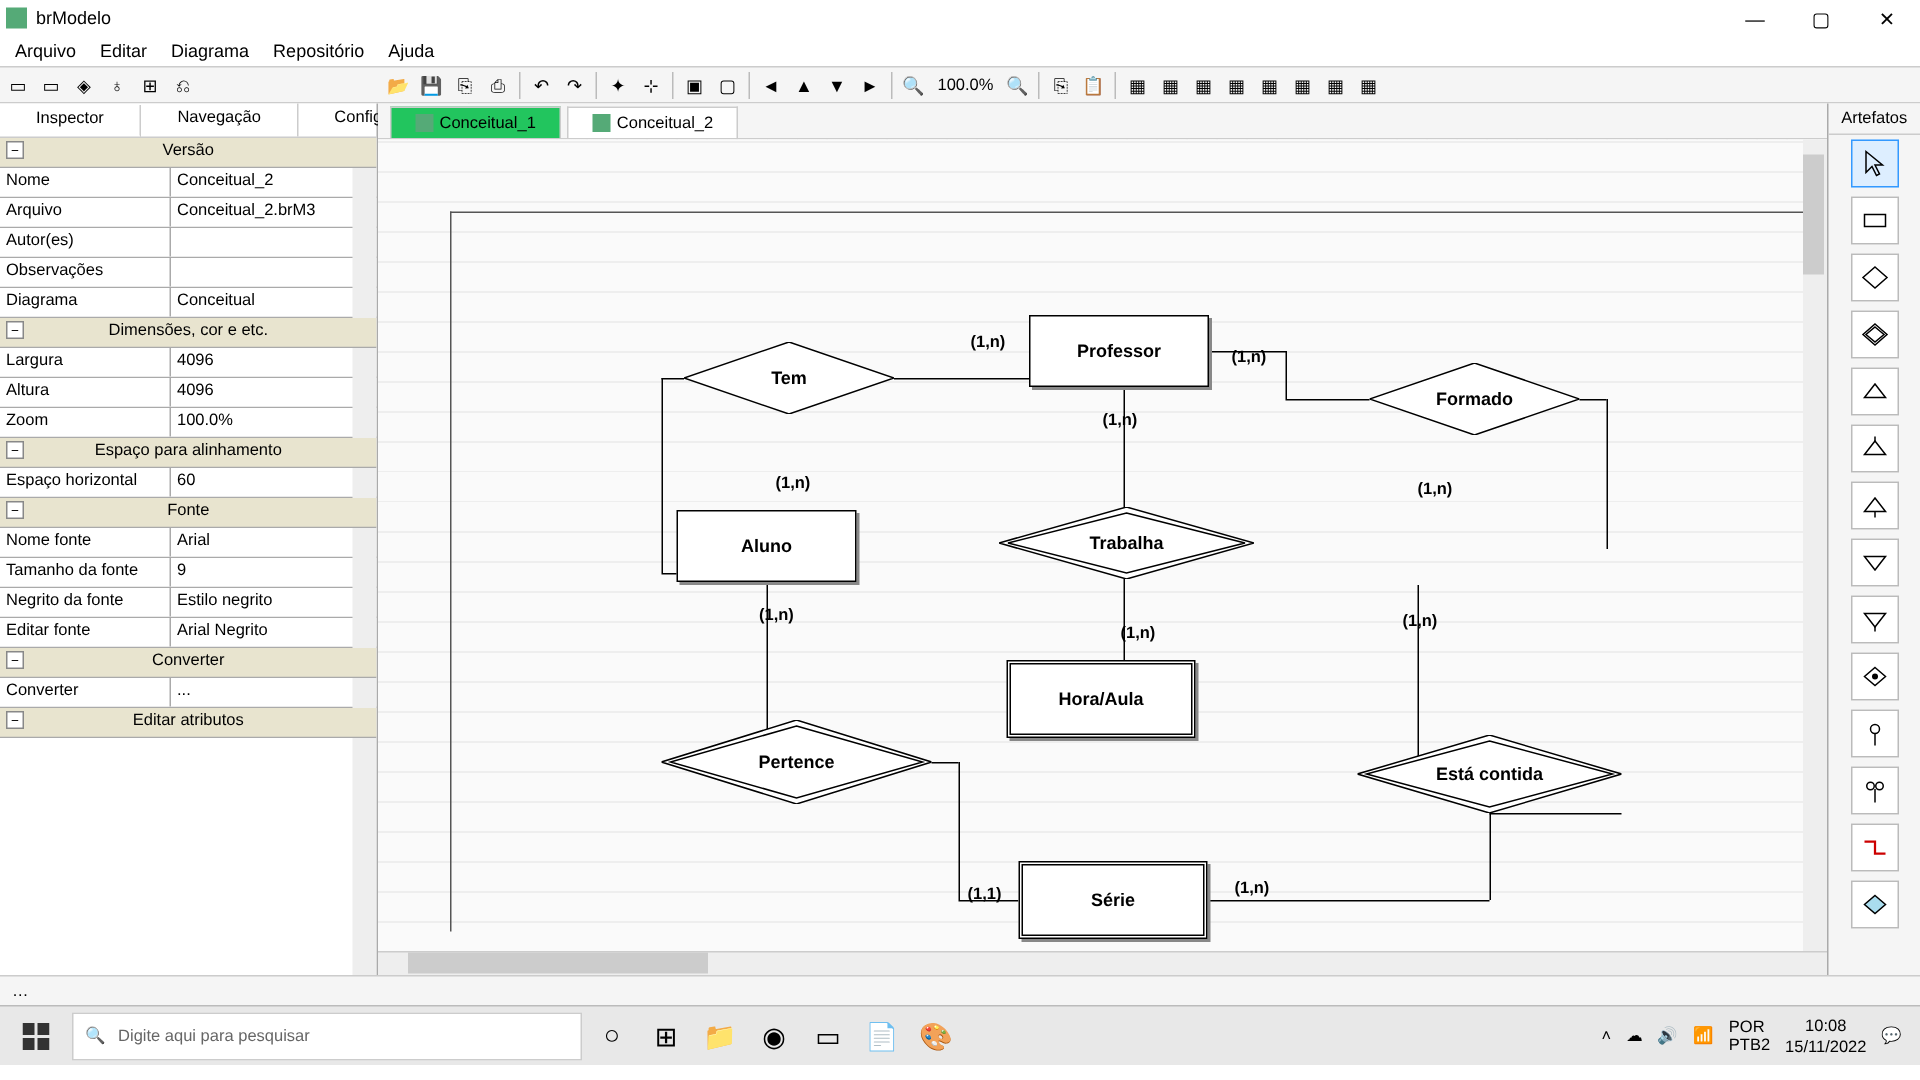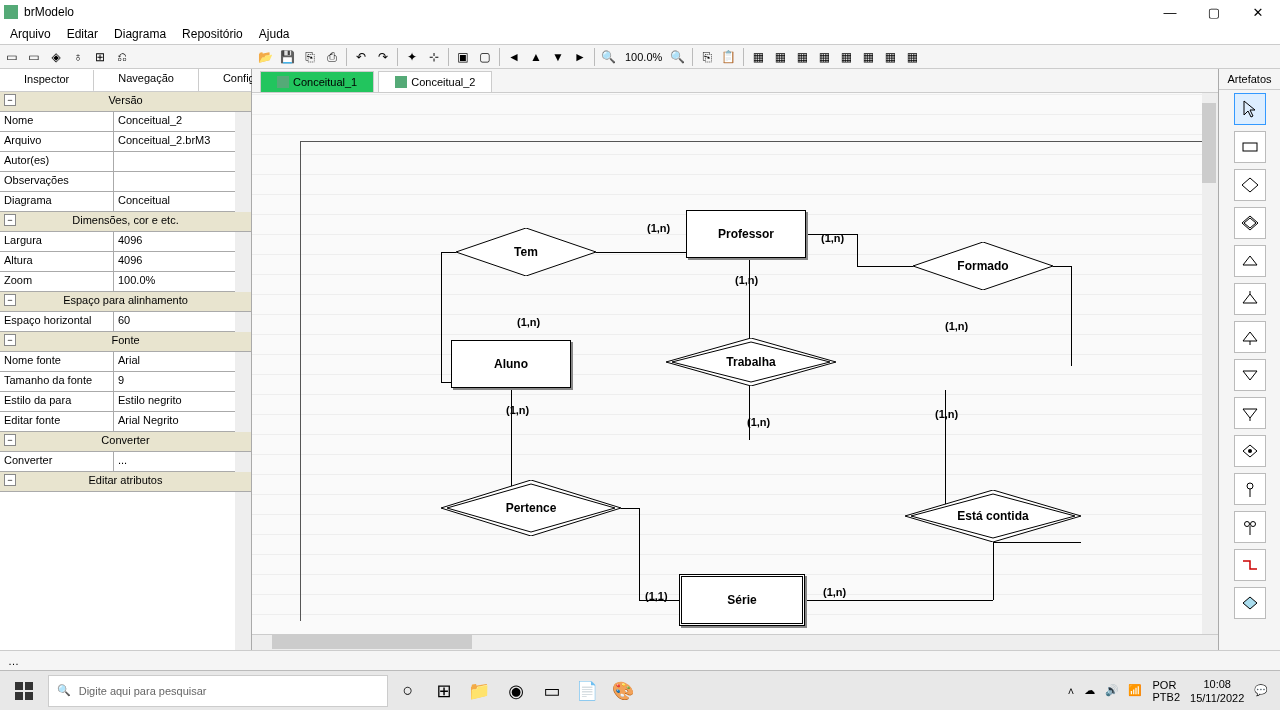--- a/index.html
+++ b/index.html
@@ -211,21 +211,21 @@
         </div>
         <div class="proprow">
           <div class="k">Nome fonte</div>
           <div class="v">Arial</div>
         </div>
         <div class="proprow">
           <div class="k">Tamanho da fonte</div>
           <div class="v">9</div>
         </div>
         <div class="proprow">
-          <div class="k">Estilo da para</div>
+          <div class="k">Negrito da fonte</div>
           <div class="v">Estilo negrito</div>
         </div>
         <div class="proprow">
           <div class="k">Editar fonte</div>
           <div class="v">Arial Negrito</div>
         </div>
         <div class="proprow propheader">
           <span class="collapse">−</span>
           <div class="k">Converter</div>
         </div>
@@ -268,20 +268,21 @@
           <div class="conn" style="left: 644px; top: 374px; width: 50px; height: 1px;"></div>
           <div class="conn" style="left: 692px; top: 400px; width: 88px; height: 1px;"></div>
           <div class="conn" style="left: 692px; top: 400px; width: 1px; height: 58px;"></div>
           <div class="conn" style="left: 504px; top: 458px; width: 188px; height: 1px;"></div>
           <div class="conn" style="left: 210px; top: 246px; width: 1px; height: 120px;"></div>
           <div class="conn" style="left: 320px; top: 366px; width: 18px; height: 1px;"></div>
           <div class="conn" style="left: 338px; top: 366px; width: 1px; height: 92px;"></div>
           <div class="conn" style="left: 338px; top: 458px; width: 40px; height: 1px;"></div>
           <div class="entity" style="left: 150px; top: 198px; width: 120px; height: 48px;">Aluno</div>
           <div class="entity" style="left: 385px; top: 68px; width: 120px; height: 48px;">Professor</div>
+          <div class="entity double" style="left: 370px; top: 298px; width: 126px; height: 52px;">Hora/Aula</div>
           <div class="entity double" style="left: 378px; top: 432px; width: 126px; height: 52px;">Série</div>
           <div class="diamond" style="left: 155px; top: 86px; width: 140px; height: 48px; text-decoration: underline;">
             <svg width="140" height="48">
               <path d="M70 0 L140 24 L70 48 L0 24 Z" fill="#fff" stroke="#000"></path>
             </svg>
             <div class="lbl">Tem</div>
           </div>
           <div class="diamond" style="left: 612px; top: 100px; width: 140px; height: 48px;">
             <svg width="140" height="48">
               <path d="M70 0 L140 24 L70 48 L0 24 Z" fill="#fff" stroke="#000"></path>

